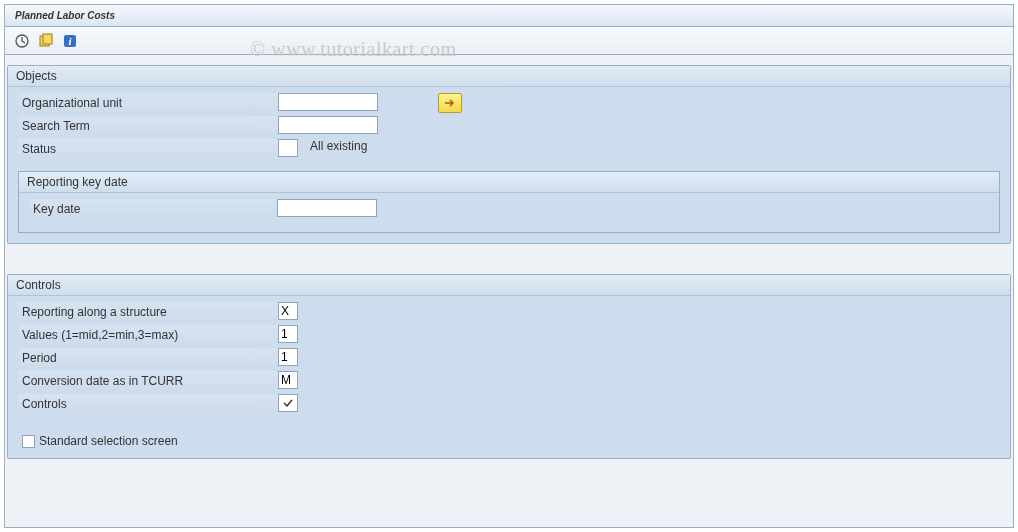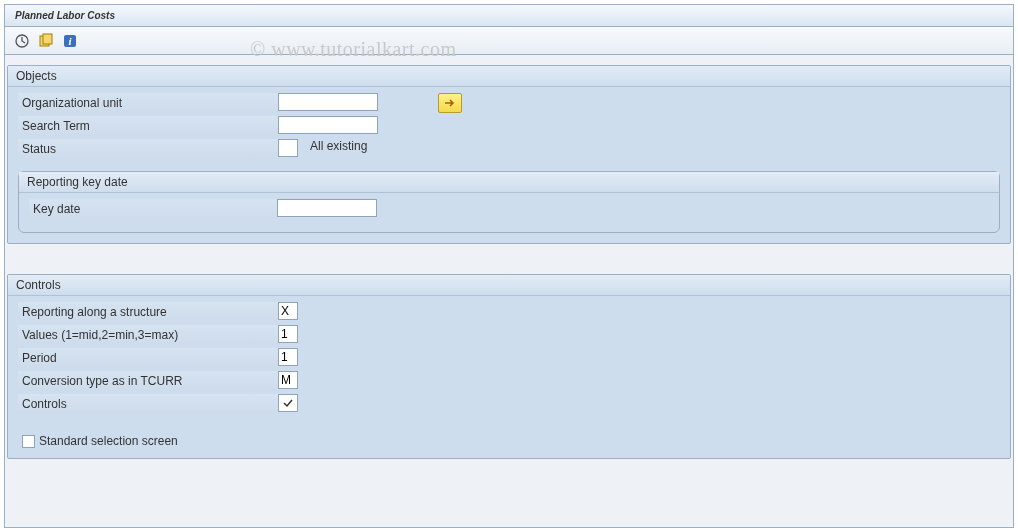--- a/index.html
+++ b/index.html
@@ -61,21 +61,21 @@
       color: #333;
       border-bottom: 1px solid #b0c2d6;
     }
     .group-body {
       padding: 6px 10px 10px 10px;
     }
     .subgroup {
       border: 1px solid #9aaec4;
       background: #cedded;
       margin-top: 10px;
-      border-radius: 6px;
+      border-radius: 0;
     }
     .row {
       display: flex;
       align-items: flex-start;
       height: 22px;
       margin-bottom: 1px;
     }
     .row-label {
       width: 260px;
       padding-left: 4px;
@@ -225,21 +225,21 @@
         </div>
         <div class="row">
           <div class="row-label">Values (1=mid,2=min,3=max)</div>
           <input class="text-input w-sm" value="1" style="">
         </div>
         <div class="row">
           <div class="row-label">Period</div>
           <input class="text-input w-sm" value="1" style="">
         </div>
         <div class="row">
-          <div class="row-label">Conversion type as in TCURR</div>
+          <div class="row-label">Conversion date as in TCURR</div>
           <input class="text-input w-sm" value="M" style="">
         </div>
         <div class="row">
           <div class="row-label">Controls</div>
           <div class="cur-check">
             <svg width="12" height="12" viewBox="0 0 12 12">
                 <path d="M2 6 L5 9 L10 3" stroke="#333" stroke-width="1.5" fill="none"></path>
               </svg>
           </div>
         </div>

